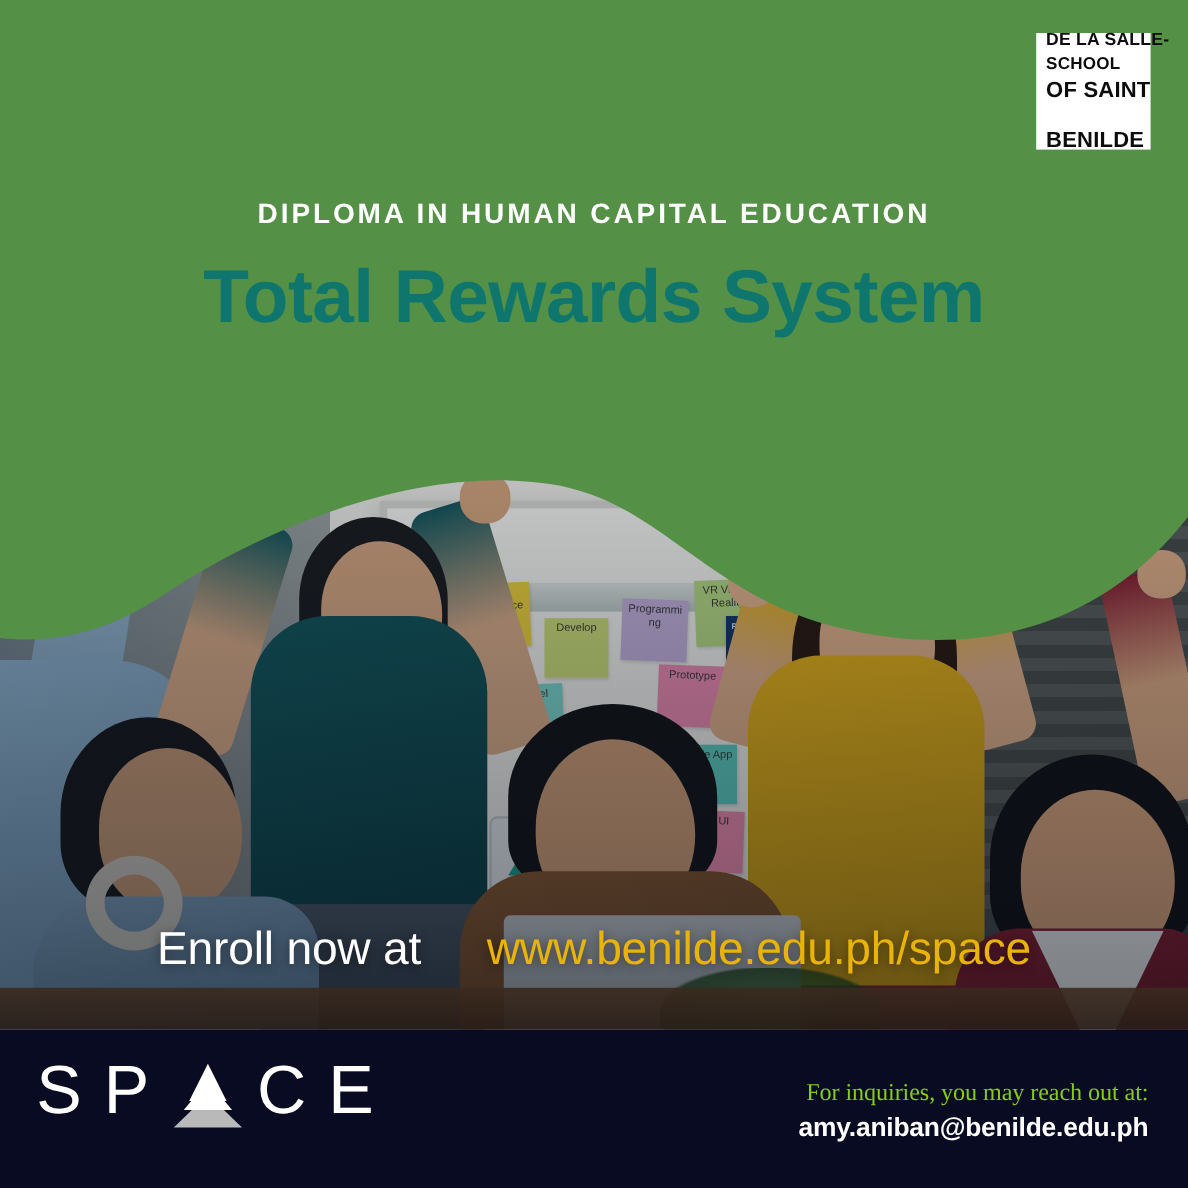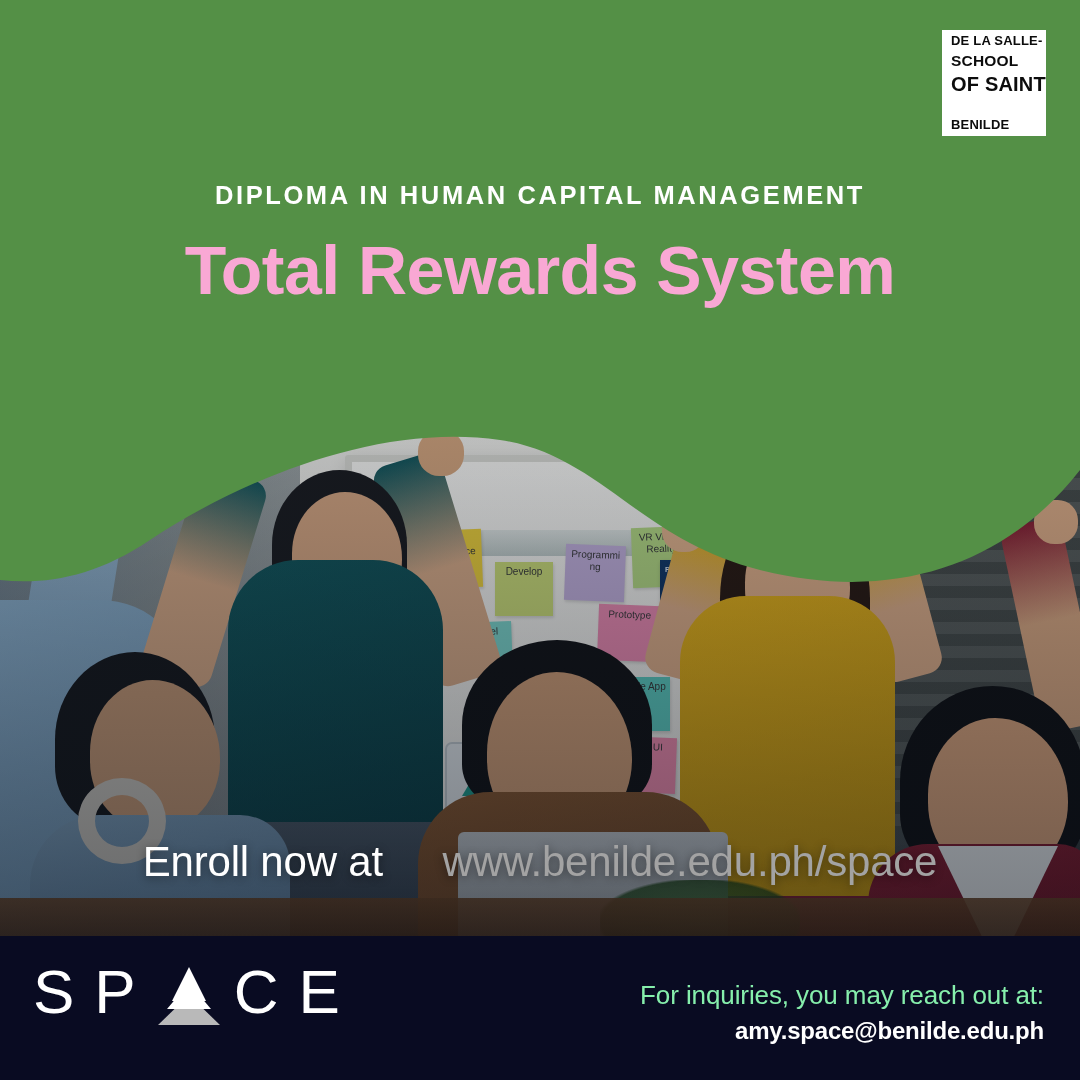--- a/index.html
+++ b/index.html
@@ -157,50 +157,50 @@
   .logo-box{
     position:absolute; left:942px; top:30px; width:104px; height:106px;
     background:#ffffff;
     display:flex; flex-direction:column; justify-content:center;
     padding:6px 9px;
   }
   .logo-line{
     color:#0c0c0c; font-weight:bold; letter-spacing:.2px;
     font-family:"Liberation Sans", sans-serif; white-space:nowrap;
   }
-  .ll1{ font-size:13px; line-height:1.45; }
+  .ll1{ font-size:16px; line-height:1.45; }
   .ll2{ font-size:15.5px; line-height:1.3; }
   .ll3{ font-size:20px; line-height:1.3; }
-  .ll4{ font-size:13px; line-height:1.3;margin-top:20px; }
+  .ll4{ font-size:20px; line-height:1.3;margin-top:20px; }
 
   
   .kicker{
     position:absolute; left:0; top:181px; width:1080px;
     text-align:center; color:#ffffff;
     font-size:25.5px; font-weight:bold; letter-spacing:2.6px;
   }
   .title{
     position:absolute; left:0; top:231px; width:1080px;
-    text-align:center; color:#f9a8d4;
+    text-align:center; color:#0f766e;
     font-size:68px; font-weight:bold; letter-spacing:-.5px;
   }
   .details{
     position:absolute; left:0; top:339px; width:1080px;
     text-align:center; color:#ffffff;
     font-size:38px; font-weight:bold; letter-spacing:-.2px;
     white-space:nowrap;
   }
 
   
   .enroll{
     position:absolute; left:0; top:838px; width:1080px;
     text-align:center; font-size:42px; color:#ffffff; letter-spacing:-.2px;
     text-shadow:0 2px 10px rgba(0,0,0,.45);
   }
-  .enroll .url{ color:#a3a3a3;padding-left:48px; }
+  .enroll .url{ color:#eab308;padding-left:48px; }
 
   
   .footer{
     position:absolute; left:0; top:936px; width:1080px; height:144px;
     background:#090b22;
   }
   .space-logo{ position:absolute; left:33px; top:25px; }
   .space-word{
     display:flex; align-items:center;
     font-size:62px; color:#ffffff; font-weight:300; letter-spacing:20px;
@@ -227,21 +227,21 @@
     border-bottom:34px solid #ffffff;
   }
   .space-tag{
     margin-top:10px; margin-left:4px;
     font-size:13.5px; color:#ffffff; letter-spacing:1.85px; font-weight:bold;
     white-space:nowrap;
   }
   .inquiry{
     position:absolute; right:36px; top:44px; text-align:right;
   }
-  .inq-line{ font-size:26px; color:#86efac; letter-spacing:-.1px; }
+  .inq-line{ font-size:22px; color:#84cc16; letter-spacing:-.1px;font-family:Liberation Serif, serif; }
   .inq-mail{ font-size:24px; color:#ffffff; font-weight:bold; margin-top:6px; letter-spacing:-.2px; }
 </style>
 </head>
 <body>
 
 <div id="poster">
 
   <div class="photo-layer">
     <div class="photo"></div>
 
@@ -327,21 +327,21 @@
     <path id="wave-path" d="M0,0 L1080,0 L1080,470 C1010,560 900,605 760,570 C640,540 600,455 500,440 C380,422 240,480 150,540 C95,577 45,585 0,580 Z" fill="#549046"></path>
   </svg>
 
   <div class="logo-box">
     <div class="logo-line ll1">DE LA SALLE-</div>
     <div class="logo-line ll2">SCHOOL</div>
     <div class="logo-line ll3">OF SAINT</div>
     <div class="logo-line ll4">BENILDE</div>
   </div>
 
-  <div class="kicker">DIPLOMA IN HUMAN CAPITAL MANAGEMENT</div>
+  <div class="kicker">DIPLOMA IN HUMAN CAPITAL EDUCATION</div>
   <div class="title">Total Rewards System</div>
 
   <div class="enroll">
     <span>Enroll now at </span><span class="url">www.benilde.edu.ph/space</span>
   </div>
 
   <div class="footer">
     <div class="space-logo">
       <div class="space-word">
         <span>S</span>
@@ -351,17 +351,17 @@
             <span class="m-mid"></span>
             <span class="m-peak"></span>
         </span>
         <span>C</span>
         <span>E</span>
       </div>
     </div>
 
     <div class="inquiry">
       <div class="inq-line">For inquiries, you may reach out at:</div>
-      <div class="inq-mail">amy.space@benilde.edu.ph</div>
+      <div class="inq-mail">amy.aniban@benilde.edu.ph</div>
     </div>
   </div>
 
 </div>
 
 </body></html>

